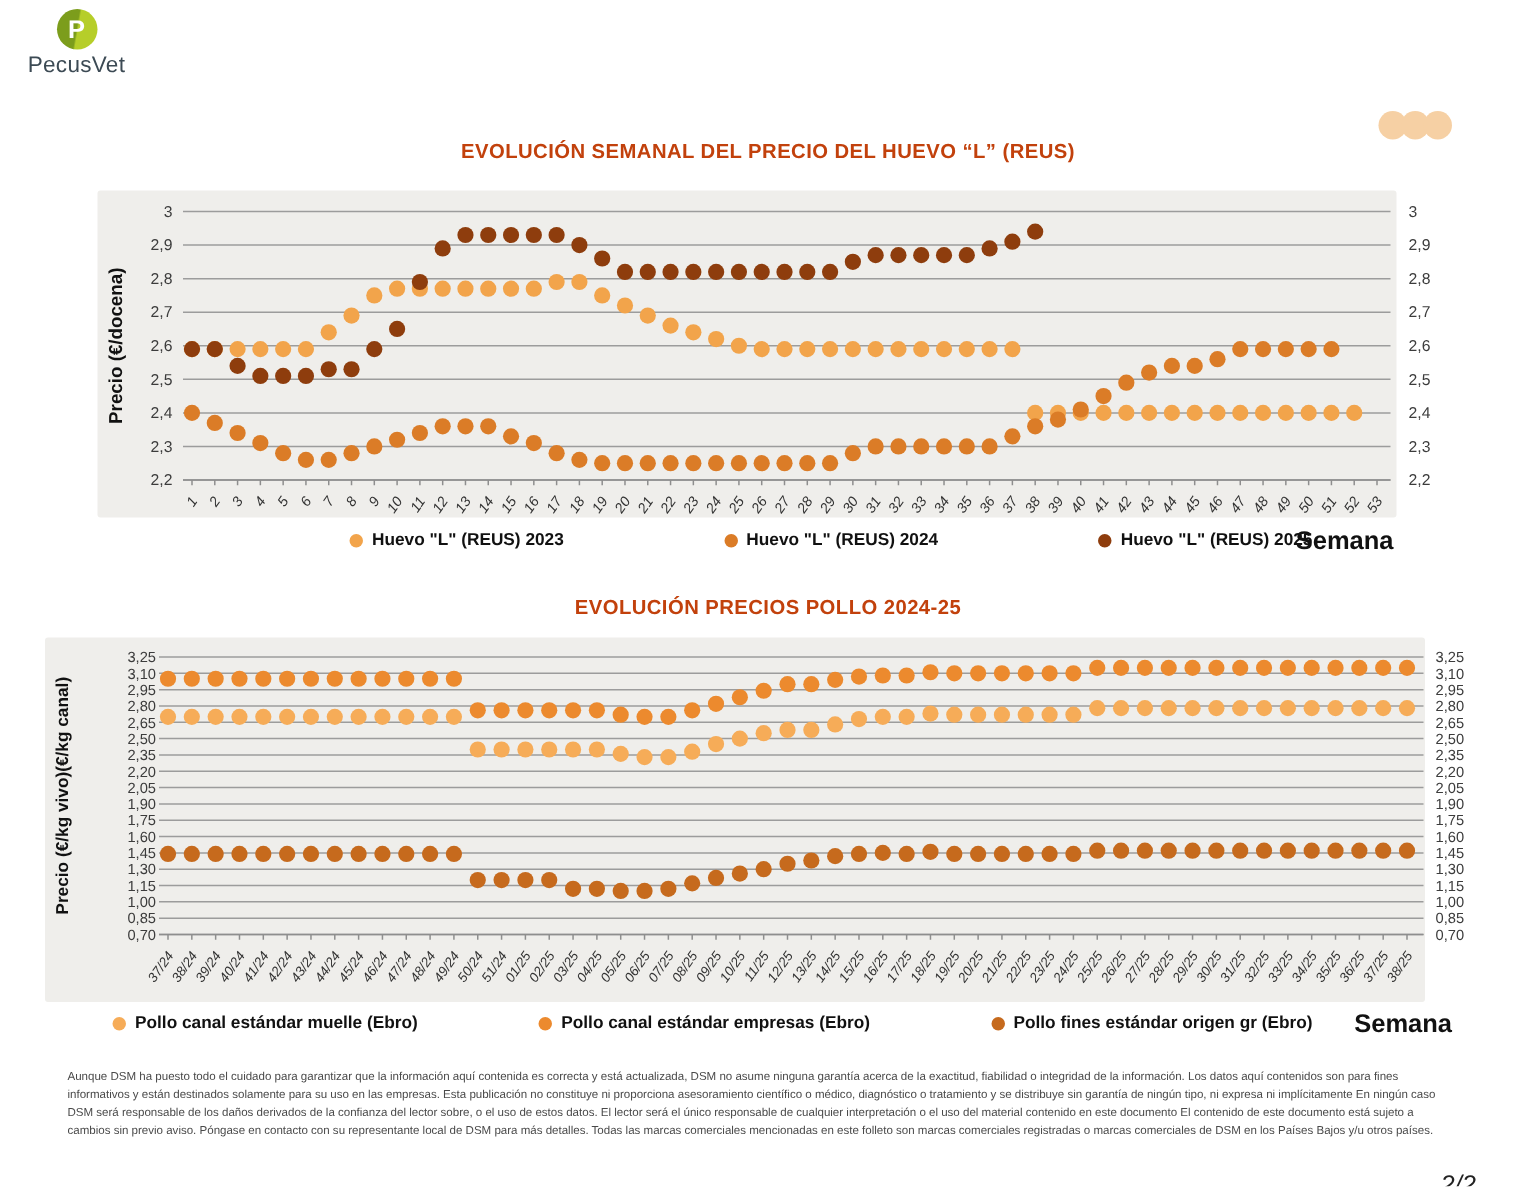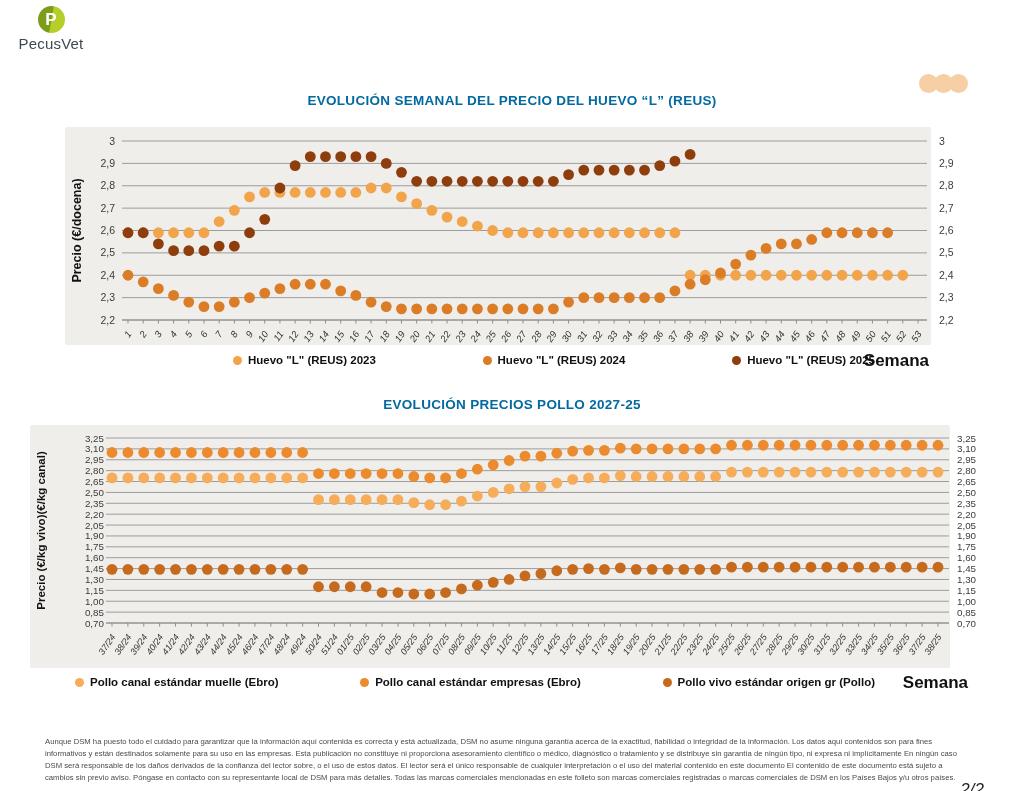--- a/index.html
+++ b/index.html
@@ -13,21 +13,21 @@
     width:27px;height:27px;border-radius:50%;margin:0 auto 2px auto;
     background:linear-gradient(100deg,#7C9D1C 48%,#B6CE29 52%);
     color:#ffffff;font-weight:bold;font-size:17px;line-height:27px;text-align:center;
   }
   .logo-text{font-size:15px;font-weight:normal;color:#3C4A54;letter-spacing:0.2px;}
   .top-dots{position:absolute;right:56px;top:74px;display:flex;}
   .top-dots span{width:19px;height:19px;border-radius:50%;margin-left:-4px;}
   
   .chart-title{
     position:absolute;left:0;width:100%;text-align:center;margin:0;
-    font-size:13.5px;font-weight:bold;color:#0369a1;letter-spacing:0.3px;
+    font-size:13.5px;font-weight:bold;color:#c2410c;letter-spacing:0.3px;
   }
   #title-0{top:93px;} #title-1{top:397px;}
   
   .chart{position:absolute;}
   #chart-0{left:65px;top:127px;width:915px;height:218px;}
   #chart-1{left:30px;top:425px;width:990px;height:278px;}
   .panel{position:absolute;left:0;top:0;background:#EFEEEB;border-radius:2px;}
   #chart-0 .panel{width:866px;height:218px;}
   #chart-1 .panel{width:920px;height:243px;}
   .chart svg{position:absolute;left:0;top:0;}
@@ -36,21 +36,21 @@
   #legend-0{left:65px;top:348px;width:866px;padding:0;}
   #legend-1{left:30px;top:670px;width:940px;}
   .legend-items{flex:1;display:flex;justify-content:space-between;align-items:center;}
   #legend-0 .legend-items{margin-left:168px;margin-right:56px;}
   #legend-1 .legend-items{margin-left:45px;margin-right:95px;}
   .legend-item{display:flex;align-items:center;font-size:11.5px;font-weight:bold;color:#111;white-space:nowrap;}
   .legend-dot{width:9px;height:9px;border-radius:50%;margin-right:6px;flex:0 0 auto;}
   .semana{position:absolute;right:2px;top:3px;font-size:17px;font-weight:bold;color:#111;}
   
   .disclaimer{
-    position:absolute;left:45px;top:736px;width:912px;margin:0;
+    position:absolute;left:45px;top:712px;width:912px;margin:0;
     font-size:7.7px;line-height:1.55;color:#4a4a4a;
   }
   .page-num{position:absolute;right:40px;top:780px;font-size:17px;color:#222;font-style:italic;}
 </style>
 </head>
 <body>
 
 <div class="page">
 
   <div class="logo">
@@ -371,21 +371,21 @@
           <span>Huevo "L" (REUS) 2024</span>
         </span>
         <span class="legend-item">
           <span class="legend-dot" style="background: rgb(142, 61, 13);"></span>
           <span>Huevo "L" (REUS) 2025</span>
         </span>
       </div>
     <span class="semana">Semana</span>
   </div>
 
-  <h2 class="chart-title" id="title-1">EVOLUCIÓN PRECIOS POLLO 2027-25</h2>
+  <h2 class="chart-title" id="title-1">EVOLUCIÓN PRECIOS POLLO 2024-25</h2>
 
   <div class="chart" id="chart-1">
     <div class="panel"></div>
     <svg width="990" height="243" viewBox="0 0 990 243">
         <g>
           <line x1="76" x2="919" y1="13" y2="13" stroke="#9C9C9C" stroke-width="1"></line>
           <line x1="76" x2="919" y1="23.882352941176464" y2="23.882352941176464" stroke="#9C9C9C" stroke-width="1"></line>
           <line x1="76" x2="919" y1="34.76470588235293" y2="34.76470588235293" stroke="#9C9C9C" stroke-width="1"></line>
           <line x1="76" x2="919" y1="45.64705882352943" y2="45.64705882352943" stroke="#9C9C9C" stroke-width="1"></line>
           <line x1="76" x2="919" y1="56.52941176470589" y2="56.52941176470589" stroke="#9C9C9C" stroke-width="1"></line>
@@ -724,21 +724,21 @@
         <span class="legend-item">
           <span class="legend-dot" style="background: rgb(246, 172, 88);"></span>
           <span>Pollo canal estándar muelle (Ebro)</span>
         </span>
         <span class="legend-item">
           <span class="legend-dot" style="background: rgb(236, 138, 46);"></span>
           <span>Pollo canal estándar empresas (Ebro)</span>
         </span>
         <span class="legend-item">
           <span class="legend-dot" style="background: rgb(198, 106, 29);"></span>
-          <span>Pollo vivo estándar origen gr (Pollo)</span>
+          <span>Pollo fines estándar origen gr (Ebro)</span>
         </span>
       </div>
     <span class="semana">Semana</span>
   </div>
 
   <p class="disclaimer">Aunque DSM ha puesto todo el cuidado para garantizar que la información aquí contenida es correcta y está actualizada, DSM no asume ninguna garantía acerca de la exactitud, fiabilidad o integridad de la información. Los datos aquí contenidos son para fines informativos y están destinados solamente para su uso en las empresas. Esta publicación no constituye ni proporciona asesoramiento científico o médico, diagnóstico o tratamiento y se distribuye sin garantía de ningún tipo, ni expresa ni implícitamente En ningún caso DSM será responsable de los daños derivados de la confianza del lector sobre, o el uso de estos datos. El lector será el único responsable de cualquier interpretación o el uso del material contenido en este documento El contenido de este documento está sujeto a cambios sin previo aviso. Póngase en contacto con su representante local de DSM para más detalles. Todas las marcas comerciales mencionadas en este folleto son marcas comerciales registradas o marcas comerciales de DSM en los Países Bajos y/u otros países.</p>
 
   <div class="page-num">2/2</div>
 
 </div>

